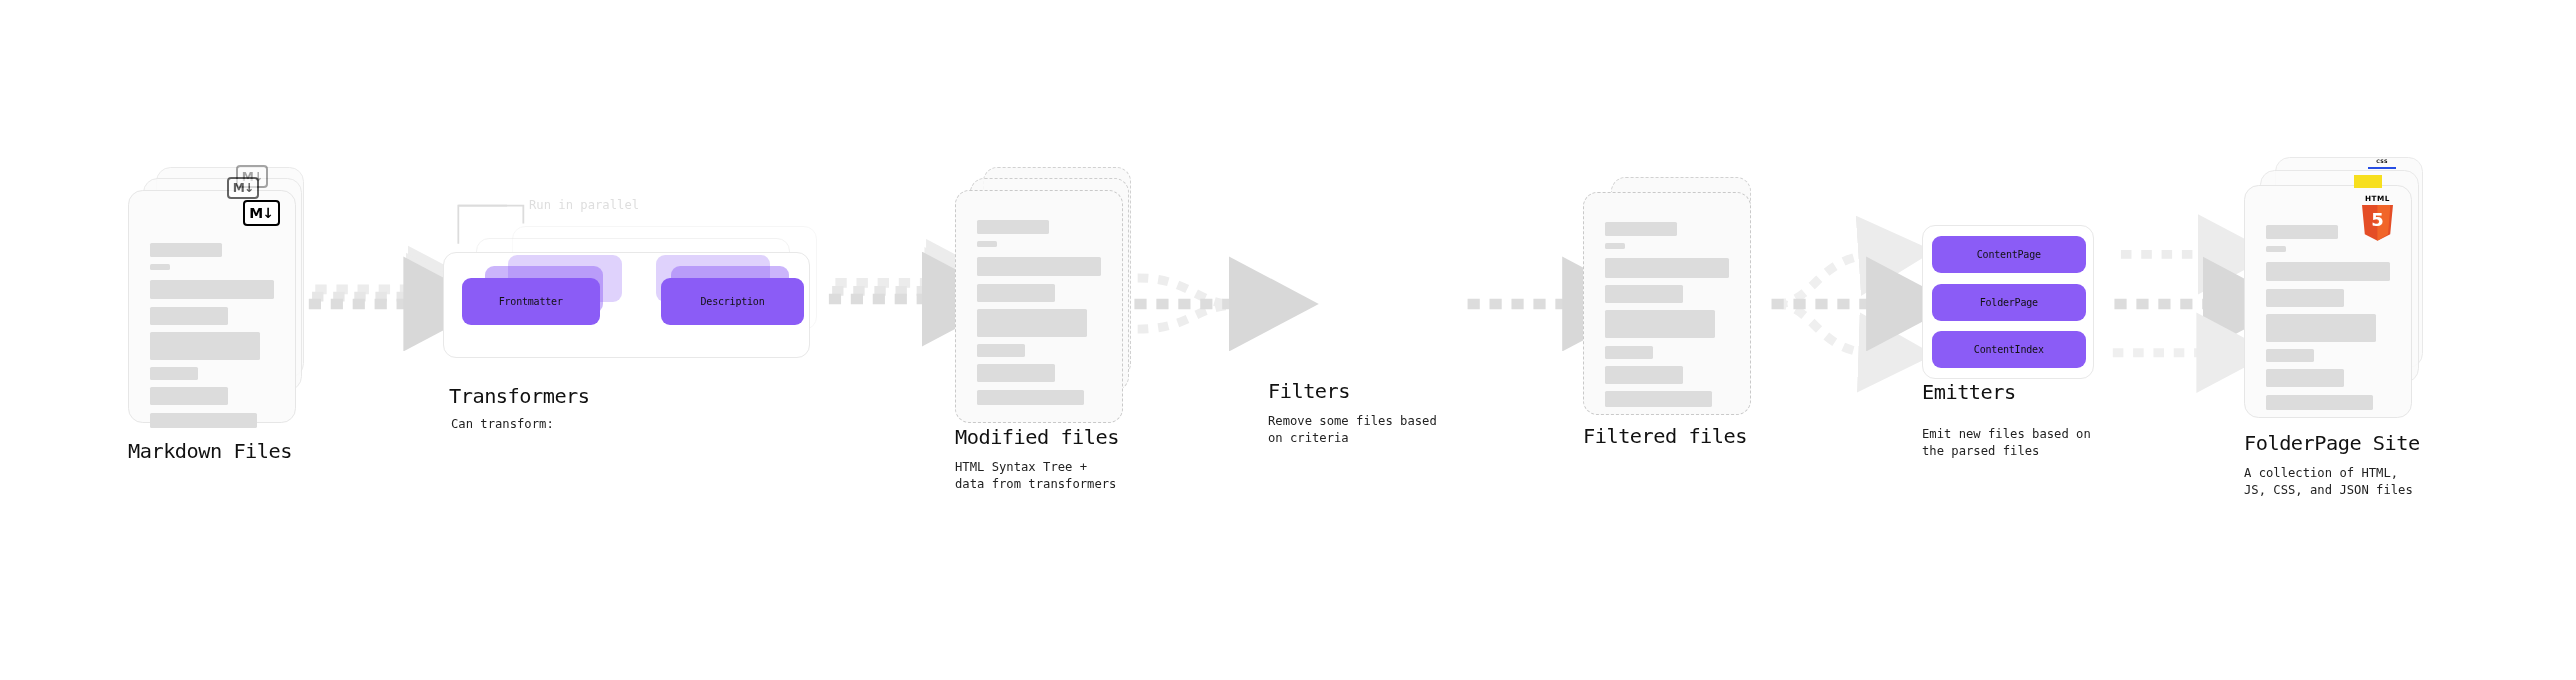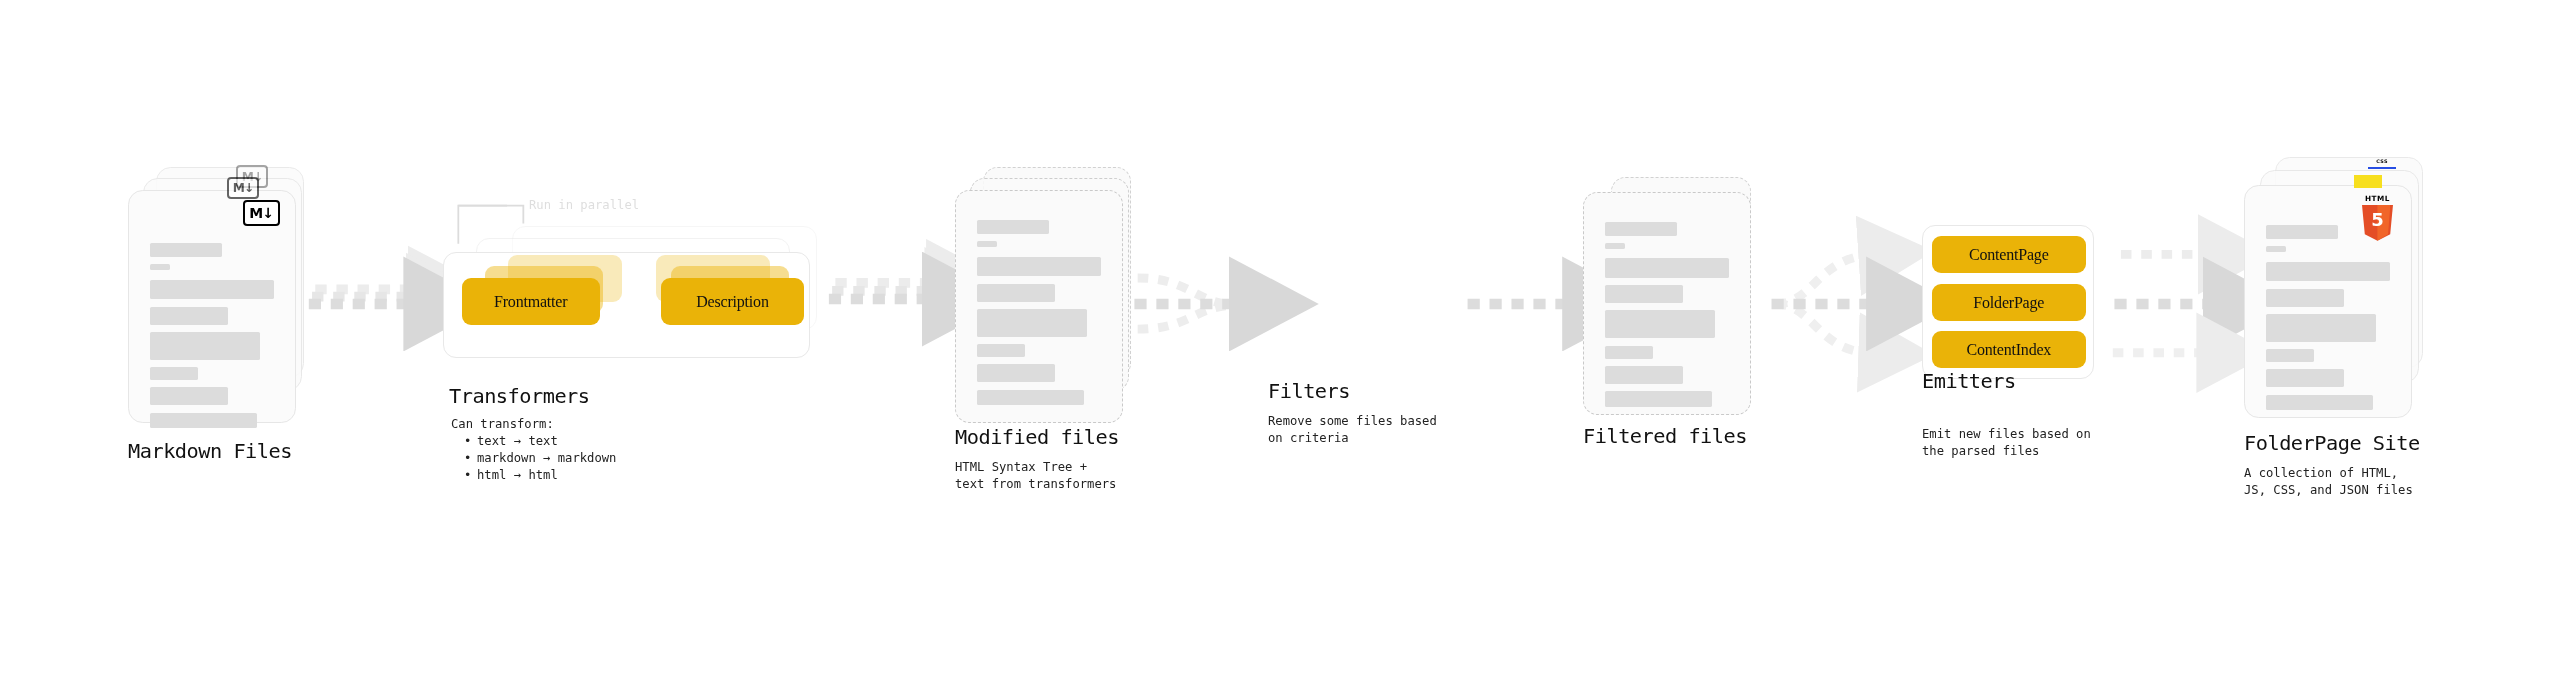--- a/index.html
+++ b/index.html
@@ -101,24 +101,24 @@
     border:1.6px solid #e8e8e8;
     border-radius:13px;
     background:#ffffff;
     box-sizing:border-box;
   }
   .group.g2{opacity:.55;}
   .group.g3{opacity:.35;}
 
   .chip{
     position:absolute;
-    background:#eab308;
+    background:#8b5cf6;
     border-radius:9px;
     display:flex;align-items:center;justify-content:center;
-    font-size:16px;color:#111;white-space:nowrap;letter-spacing:-0.2px;font-family:Liberation Serif, serif;
+    font-size:10px;color:#111;white-space:nowrap;letter-spacing:-0.2px;
   }
   .chip.ghost2{opacity:.45;}
   .chip.ghost3{opacity:.28;}
 
   .parallel-label{
     position:absolute;
     font-size:12.2px;
     color:#dedede;
     white-space:nowrap;
   }
@@ -235,25 +235,20 @@
       <span>Frontmatter</span>
     </div>
     <div class="chip" style="left:218px;top:71px;width:143px;height:47px;">
       <span>Description</span>
     </div>
   </div>
   <div class="parallel-label" style="left:529px;top:198px;">Run in parallel</div>
   <div class="title" style="left:449px;top:384px;">Transformers</div>
   <div class="sub listwrap" style="left:451px;top:416px;width:244px;">
     <div>Can transform:</div>
-    <ul>
-      <li>text → text</li>
-      <li>markdown → markdown</li>
-      <li>html → html</li>
-    </ul>
   </div>
 
   <div class="node" style="left:955px;top:167px;">
     <div class="docstack" style="width:187px;height:260px;">
       <div class="doc dashed back2" style="left:28px;top:0px;width:148px;height:211px;"></div>
       <div class="doc dashed back1" style="left:14.6px;top:11.4px;width:159px;height:213px;"></div>
       <div class="doc dashed" style="left:0px;top:23px;width:168px;height:233px;">
         <div class="doclines" style="top:29px;">
           <div class="ln" style="width:58%;height:14px;"></div>
           <div class="ln" style="width:16%;height:5.7px;margin-bottom:9.8px;"></div>
@@ -262,21 +257,21 @@
           <div class="ln" style="width:89%;height:28px;"></div>
           <div class="ln" style="width:39%;height:13px;"></div>
           <div class="ln" style="width:63%;height:18px;"></div>
           <div class="ln" style="width:86%;height:15.4px;"></div>
         </div>
       </div>
     </div>
   </div>
   <div class="title" style="left:955px;top:425px;">Modified files</div>
   <div class="sub" style="left:955px;top:459px;">HTML Syntax Tree +
-text from transformers</div>
+data from transformers</div>
 
   <div class="title" style="left:1268px;top:379px;">Filters</div>
   <div class="sub" style="left:1268px;top:413px;">Remove some files based
 on criteria</div>
 
   <div class="node" style="left:1583px;top:177px;">
     <div class="docstack" style="width:187px;height:260px;">
       <div class="doc dashed back2" style="left:28px;top:0px;width:140px;height:195px;"></div>
       <div class="doc dashed" style="left:0px;top:14.6px;width:168px;height:223px;">
         <div class="doclines" style="top:29px;">
@@ -299,21 +294,21 @@
     <div class="chip" style="left:9.8px;top:11.4px;width:154px;height:37px;">
       <span>ContentPage</span>
     </div>
     <div class="chip" style="left:9.8px;top:59px;width:154px;height:37px;">
       <span>FolderPage</span>
     </div>
     <div class="chip" style="left:9.8px;top:106px;width:154px;height:37px;align-items:center;">
       <span>ContentIndex</span>
     </div>
   </div>
-  <div class="title" style="left:1922px;top:369px;">Emitters</div>
+  <div class="title" style="left:1922px;top:380px;">Emitters</div>
   <div class="sub" style="left:1922px;top:426px;">Emit new files based on
 the parsed files</div>
 
   <div class="node" style="left:2244px;top:157px;">
     <div class="docstack" style="width:195px;height:268px;">
       <div class="doc solid back2" style="left:31px;top:0px;width:148px;height:211px;"></div>
       <div class="doc solid back1" style="left:16.3px;top:13px;width:159px;height:213px;"></div>
       <div class="doc solid" style="left:0px;top:28px;width:168px;height:233px;">
         <div class="doclines" style="top:39px;">
           <div class="ln" style="width:58%;height:14px;"></div>

